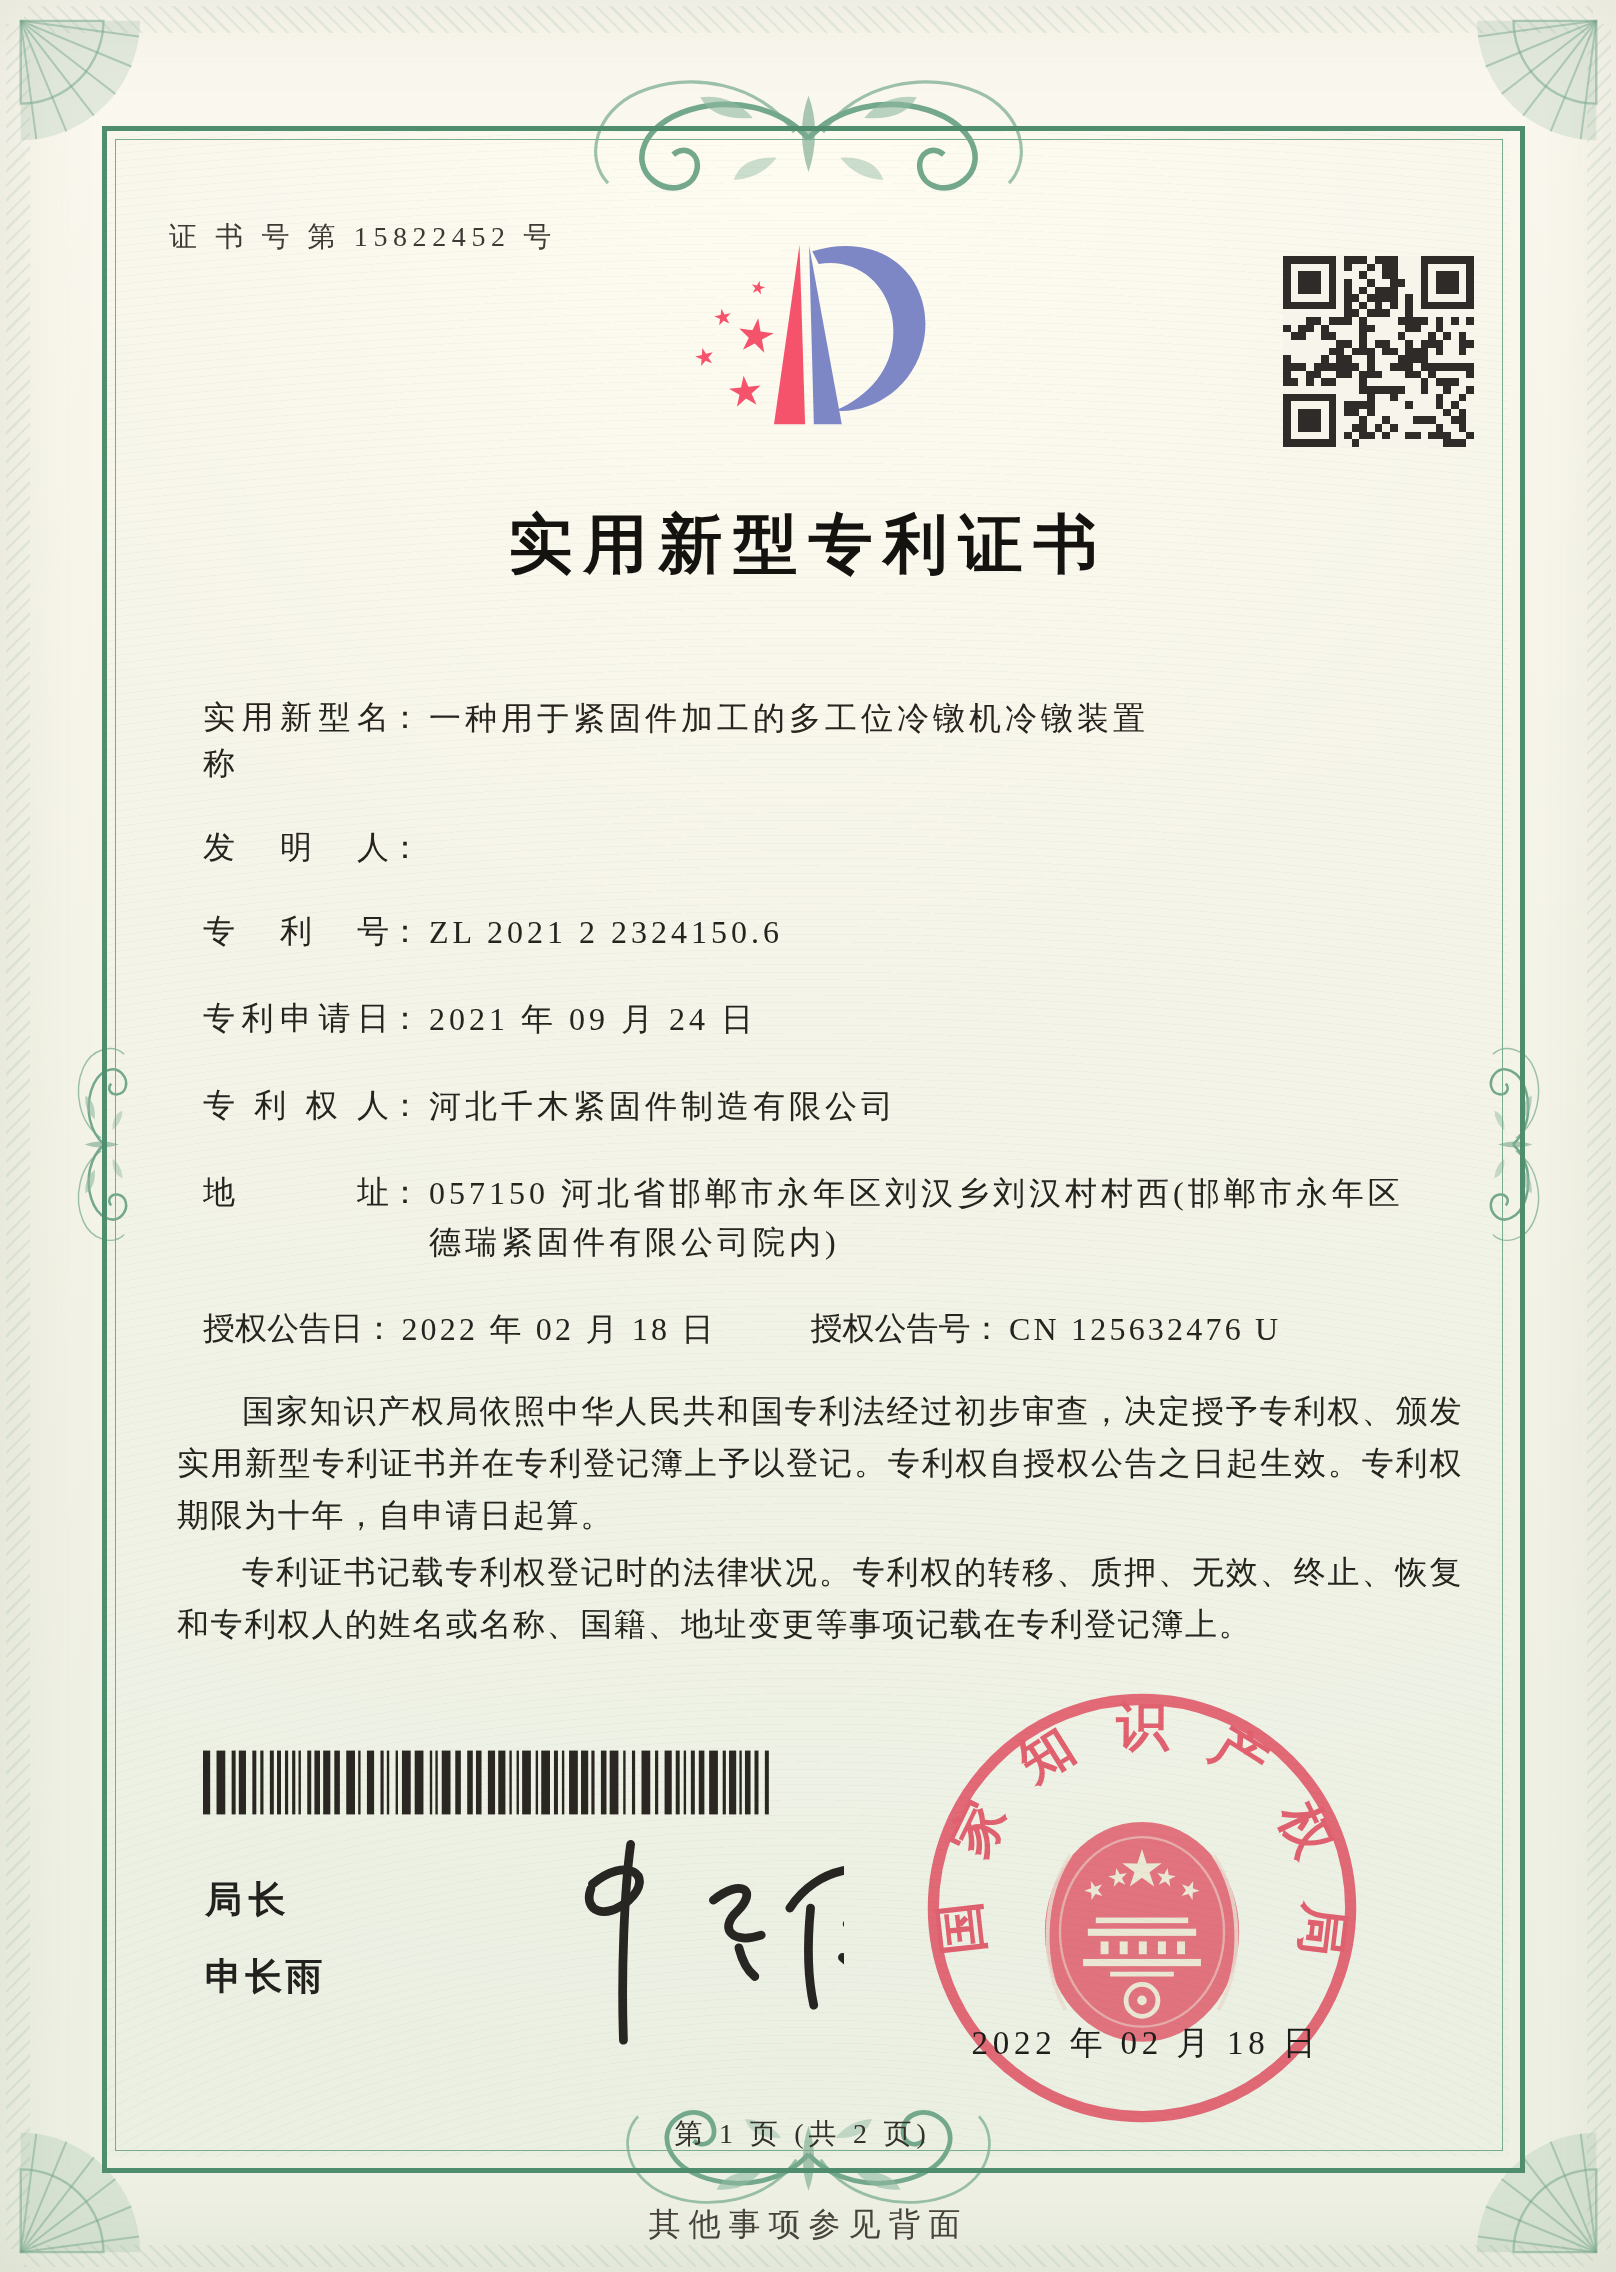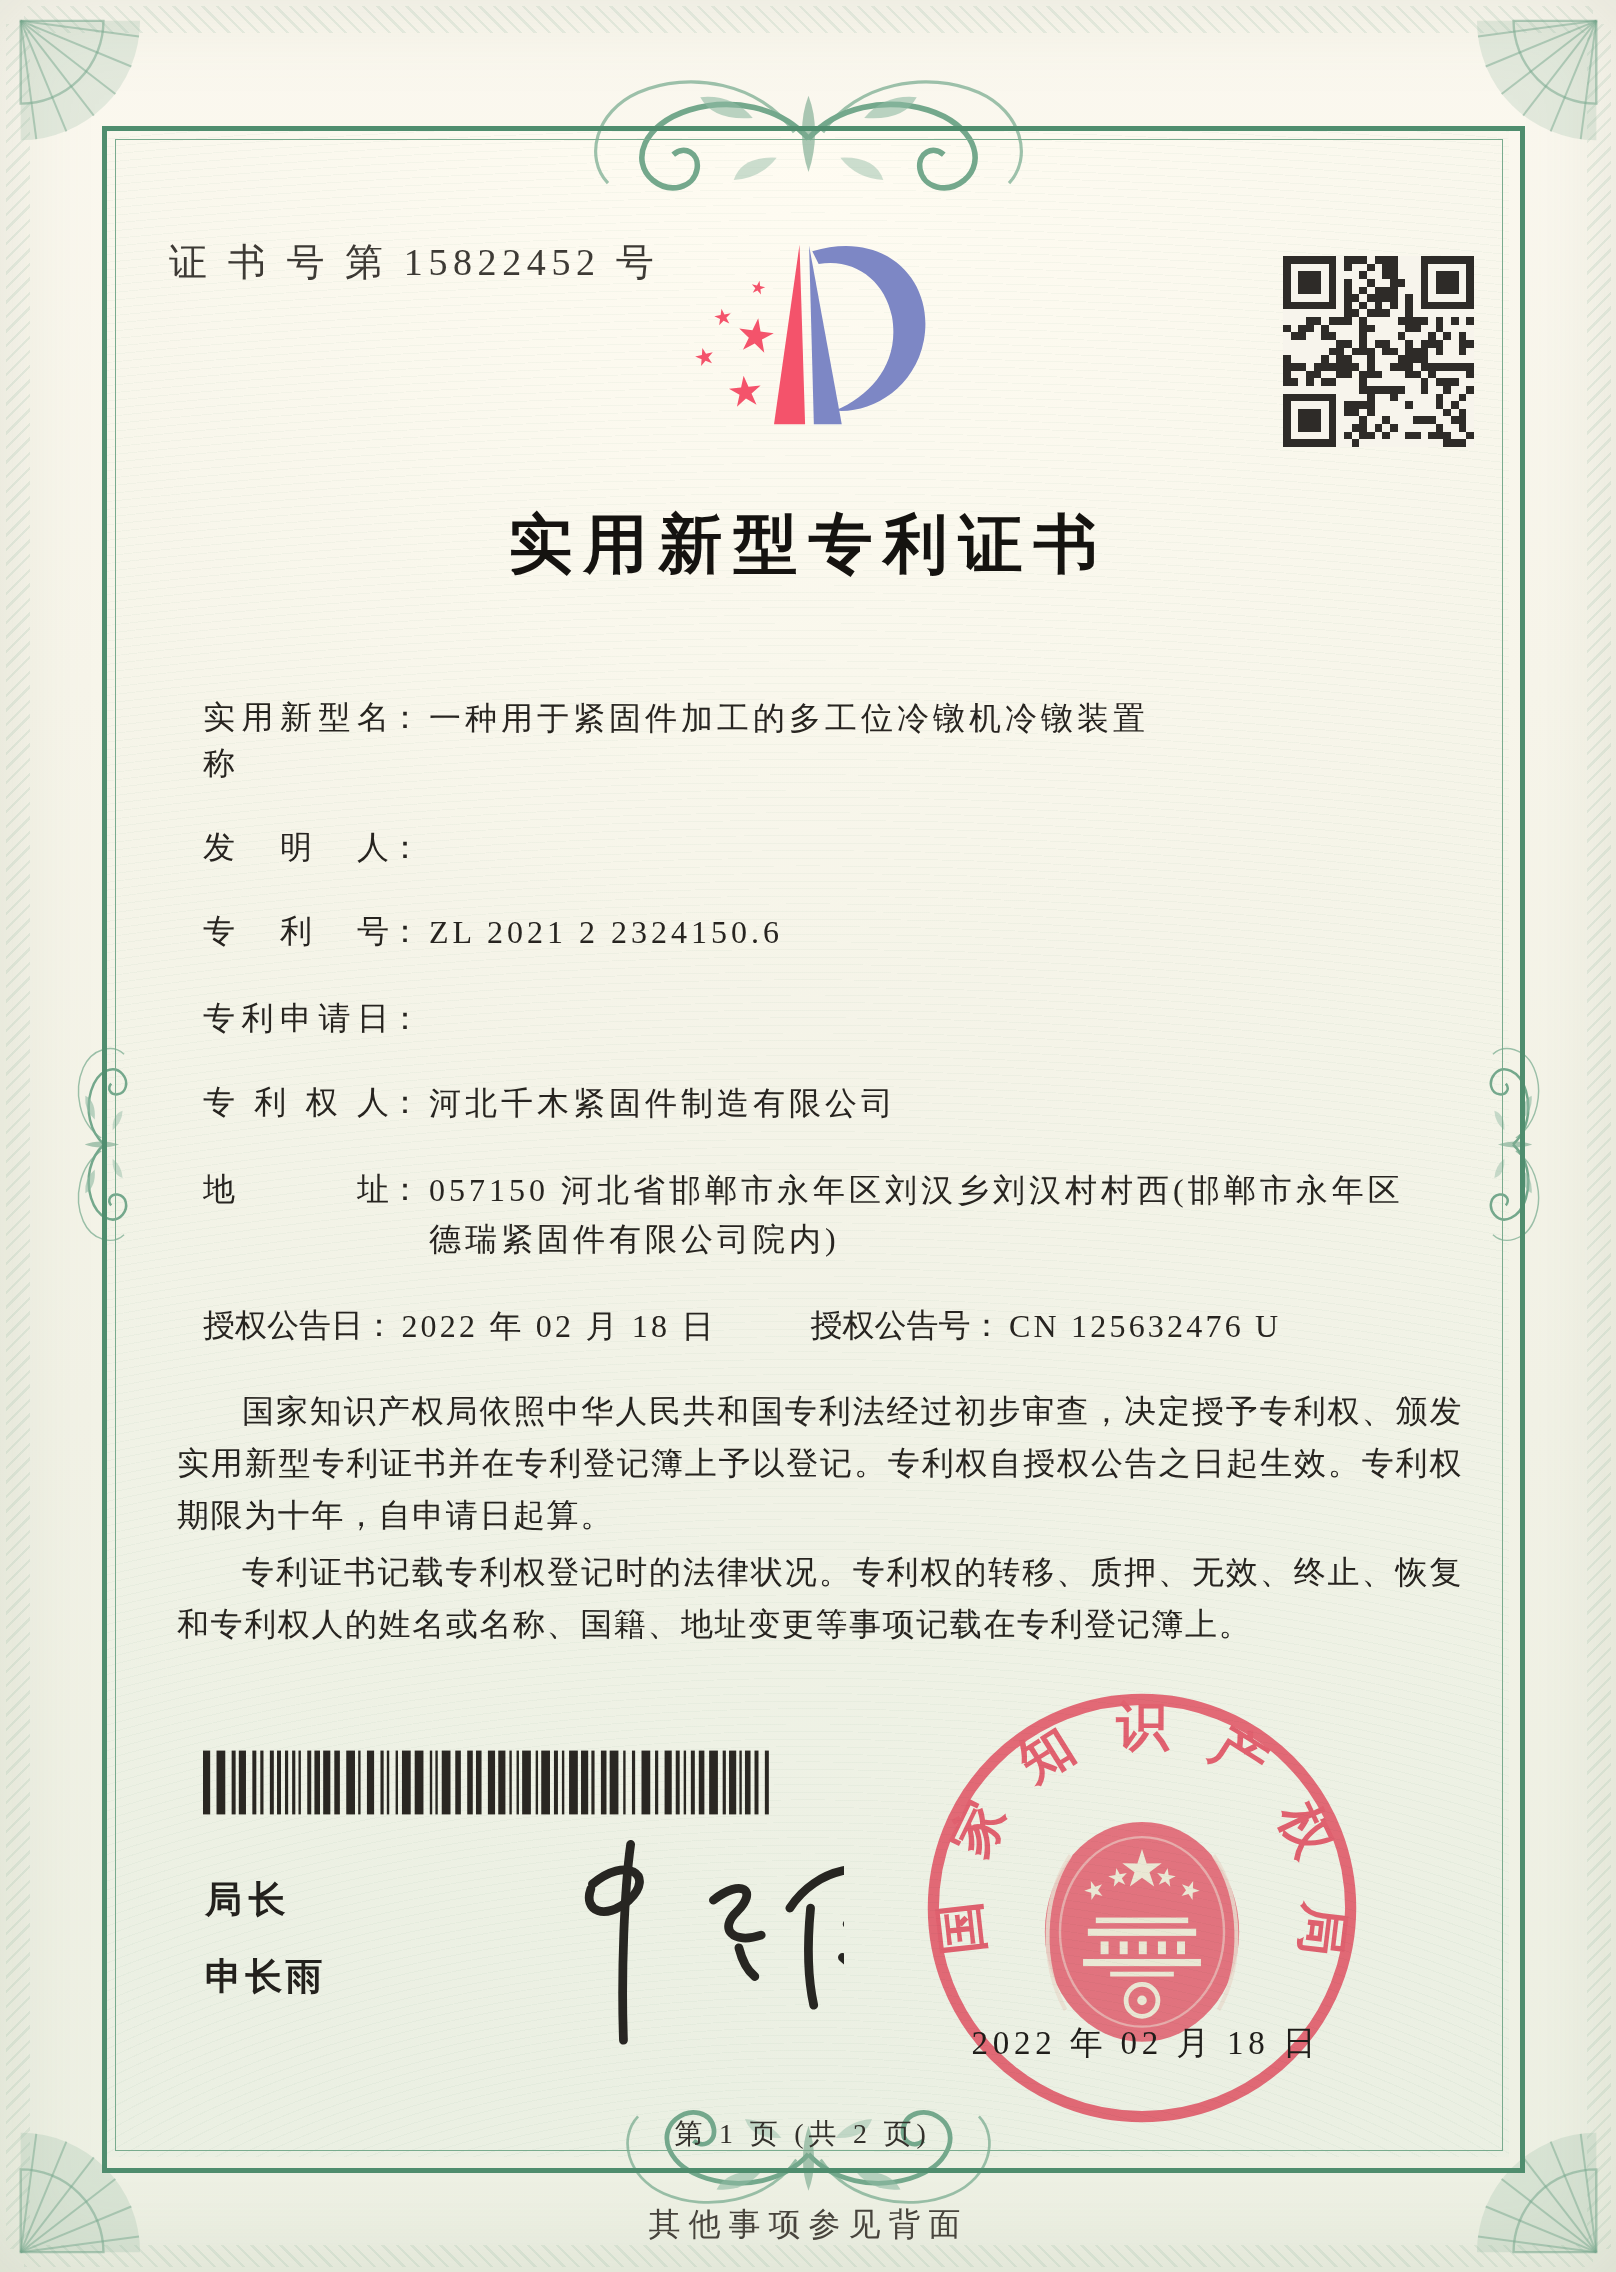--- a/index.html
+++ b/index.html
@@ -31,21 +31,21 @@
     background:
       repeating-radial-gradient(1273px 716px at 50% 118%, rgba(108,158,128,.055) 0 1.6px, transparent 1.6px 13.5px),
       radial-gradient(145% 95% at 50% 0%, rgba(255,252,242,.95) 0%, rgba(245,244,232,.6) 45%, rgba(231,239,226,.45) 100%);
   }
   .frame{position:absolute;pointer-events:none;}
   .frame-outer{left:102px;top:126px;width:1413px;height:2037px;border:5.6px solid var(--border-green,#4f8d6e);}
   .frame-inner{left:115px;top:139px;width:1386px;height:2010px;border:1.6px solid var(--border-green-light,#79ab8e);}
 
   .content{position:absolute;left:0;top:0;width:1617px;height:2273px;}
 
-  .cert-no{position:absolute;left:169px;top:237px;font-size:38px;letter-spacing:5.6px;color:#3d3a35;}
+  .cert-no{position:absolute;left:169px;top:218px;font-size:28px;letter-spacing:5.6px;color:#3d3a35;}
 
   .logo{position:absolute;left:672px;top:205px;width:263px;height:263px;}
   .qr{position:absolute;left:1283px;top:256px;width:191px;height:191px;}
 
   .title{
     position:absolute;left:0;right:0;top:501px;margin:0;
     text-align:center;font-size:64px;font-weight:700;letter-spacing:11px;
     color:#151310;
   }
 
@@ -383,20 +383,21 @@
           <span class="f-colon">：</span>
       </div>
       <div class="field-row">
         <span class="f-label">专利号</span>
           <span class="f-colon">：</span>
           <span class="f-value">ZL 2021 2 2324150.6</span>
       </div>
       <div class="field-row">
         <span class="f-label">专利申请日</span>
           <span class="f-colon">：</span>
+          <span class="f-value">2021 年 09 月 24 日</span>
       </div>
       <div class="field-row">
         <span class="f-label">专利权人</span>
           <span class="f-colon">：</span>
           <span class="f-value">河北千木紧固件制造有限公司</span>
       </div>
       <div class="field-row addr">
         <span class="f-label">地址</span>
           <span class="f-colon">：</span>
           <span class="f-value">057150 河北省邯郸市永年区刘汉乡刘汉村村西(邯郸市永年区德瑞紧固件有限公司院内)</span>

